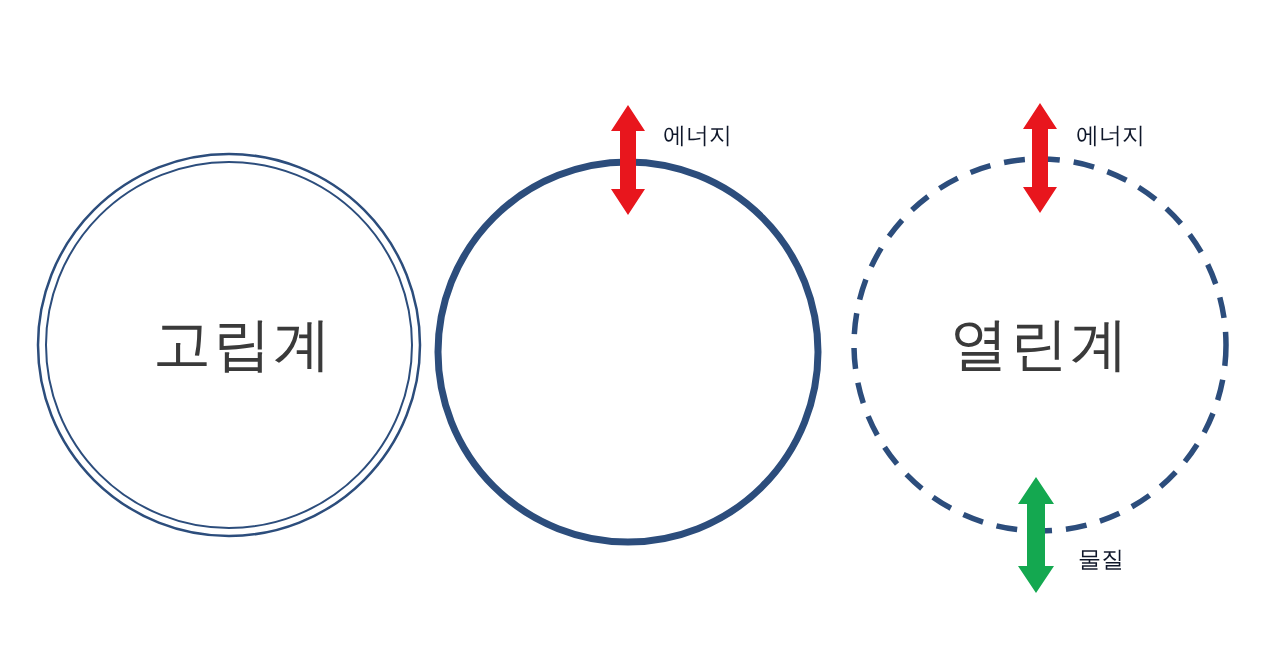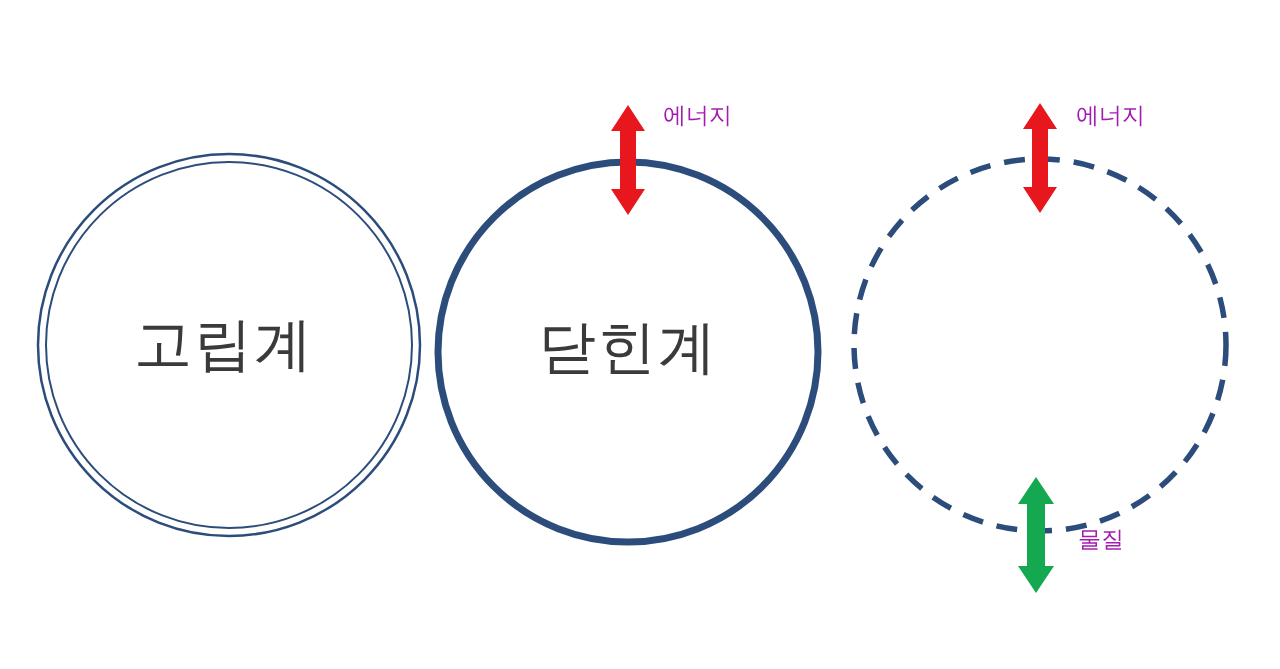--- a/index.html
+++ b/index.html
@@ -27,23 +27,24 @@
     font-weight: 300;
     color: #3a3a3a;
     letter-spacing: 2px;
     white-space: nowrap;
     user-select: none;
   }
   .flow-label {
     position: absolute;
     font-size: 23px;
     font-weight: 400;
-    color: #a21caf;
+    color: #0f172a;
     white-space: nowrap;
     user-select: none;
+    margin-top: 20px;
   }
 </style>
 </head>
 <body>
 
 <div class="canvas">
 
   <svg width="1280" height="669" viewBox="0 0 1280 669">
 
     <g>
@@ -59,24 +60,24 @@
       <circle cx="1040" cy="345" r="186" fill="none" stroke-width="5.5" stroke-dasharray="21 14" stroke-linecap="butt" stroke="#2c4d7c"></circle>
     </g>
 
     <polygon points="628,105 645,131 636,131 636,189 645,189 628,215 611,189 620,189 620,131 611,131" fill="#e8161d"></polygon>
 
     <polygon points="1040,103 1057,129 1048,129 1048,187 1057,187 1040,213 1023,187 1032,187 1032,129 1023,129" fill="#e8161d"></polygon>
 
     <polygon points="1036,477 1054,504 1045,504 1045,566 1054,566 1036,593 1018,566 1027,566 1027,504 1018,504" fill="#14a850"></polygon>
   </svg>
 
-  <div class="sys-label" style="left:224px; top:345px;">고립계</div>
+  <div class="sys-label" style="left:243px; top:345px;">고립계</div>
 
-  <div class="sys-label" style="left:628px; top:348px;">닫힌계</div>
 
+  <div class="sys-label" style="left:1040px; top:345px;">열린계</div>
 
   <div class="flow-label" style="left:663px; top:100px;">에너지</div>
 
   <div class="flow-label" style="left:1076px; top:100px;">에너지</div>
 
   <div class="flow-label" style="left:1078px; top:524px;">물질</div>
 
 </div>
 
 </body></html>

